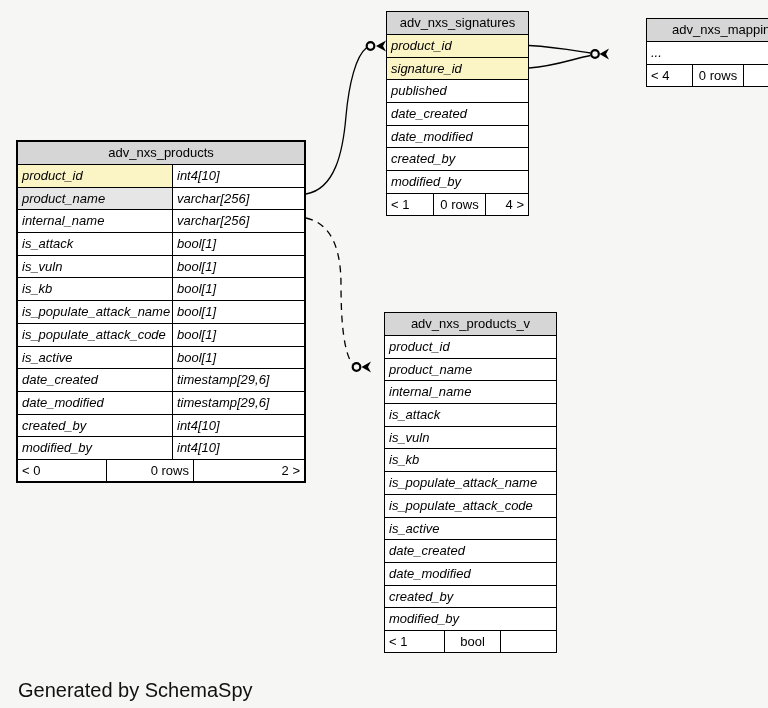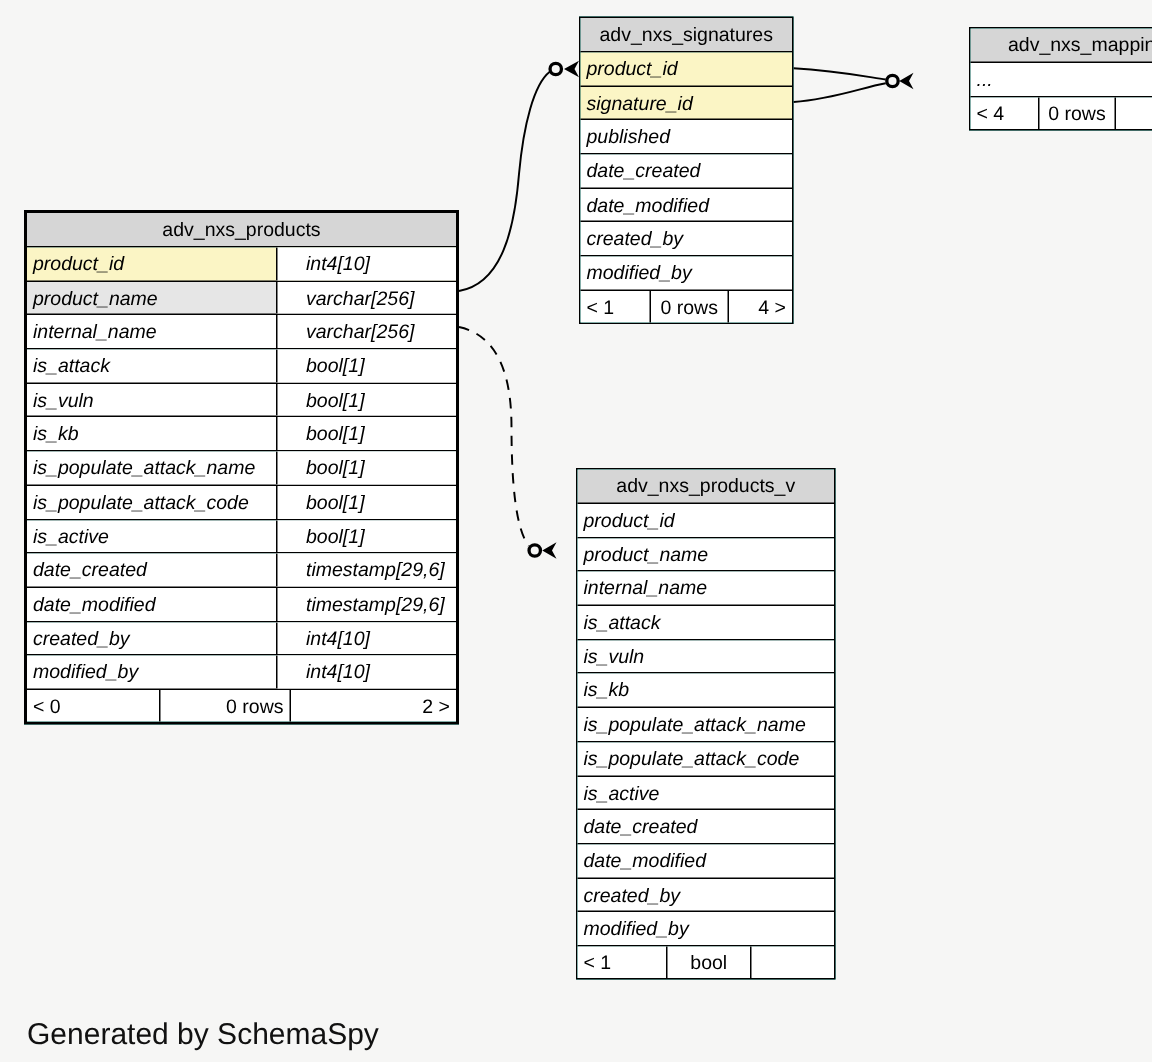--- a/index.html
+++ b/index.html
@@ -22,22 +22,22 @@
     border-bottom:1px solid #000;white-space:nowrap;overflow:hidden;
   }
   .t-row{
     display:flex;height:21.7px;line-height:21.7px;
     border-bottom:1px solid #000;background:#fff;white-space:nowrap;font-style:italic;
   }
   .t-row.pk{background:#fbf5c5;}
   .t-row.indexed{background:#e6e6e6;}
   .c-name{flex:1;padding-left:4px;overflow:hidden;}
   .c-type{
-    width:120px;border-left:1px solid #000;box-sizing:border-box;
-    padding-left:19px;background:#fff;overflow:hidden;
+    width:132px;border-left:1px solid #000;box-sizing:border-box;
+    padding-left:4px;background:#fff;overflow:hidden;
   }
   .t-footer{display:flex;height:21px;line-height:21px;background:#fff;}
   .fc{box-sizing:border-box;padding:0 4px;white-space:nowrap;overflow:hidden;}
   .fc + .fc{border-left:1px solid #000;}
   .fc-l{text-align:left;}
   .fc-c{text-align:center;}
   .fc-r{text-align:right;}
   .fc-grow{flex:1;}
 
   

